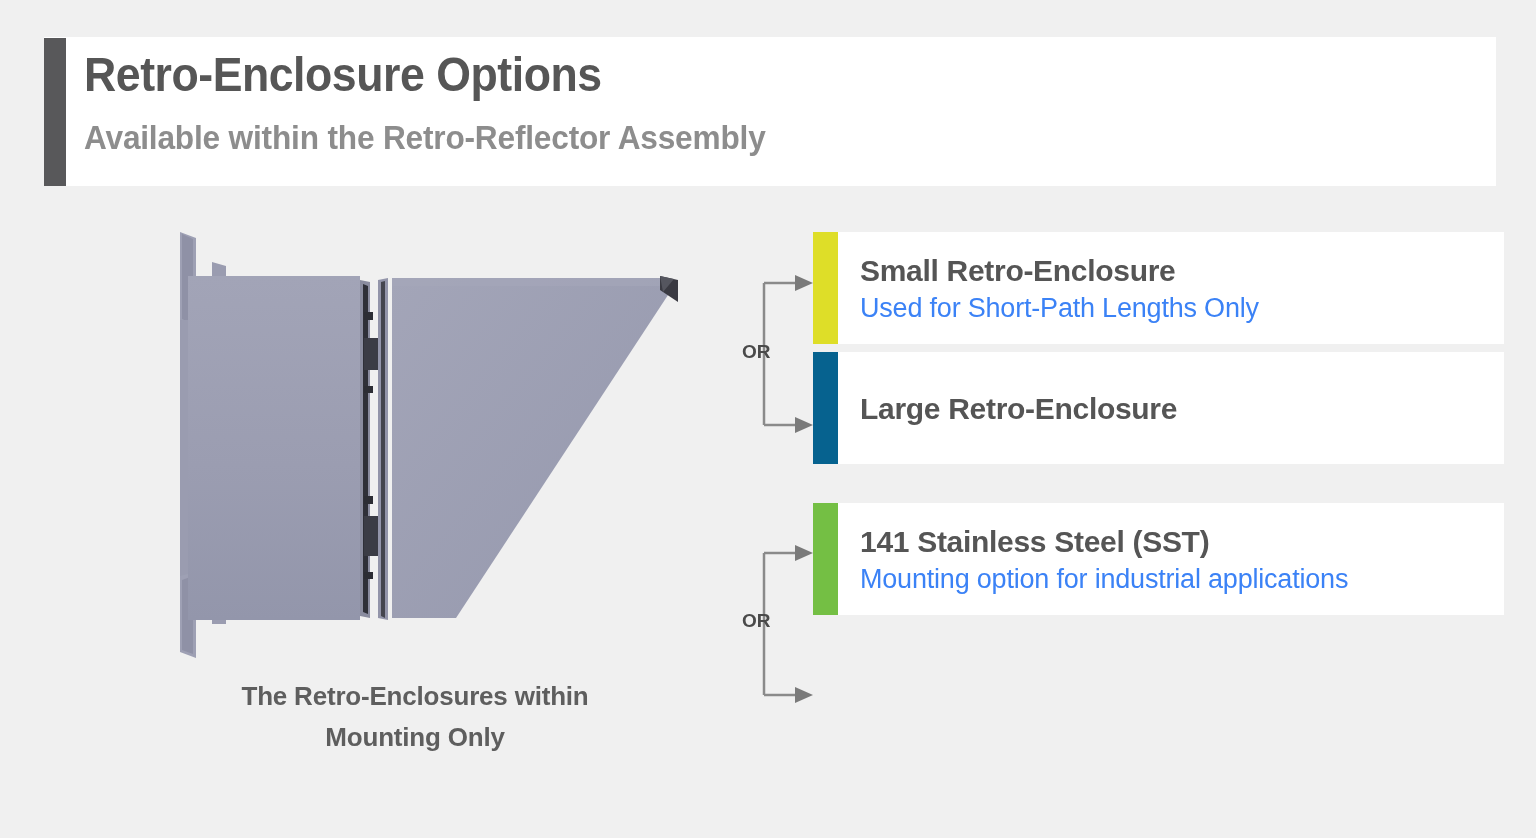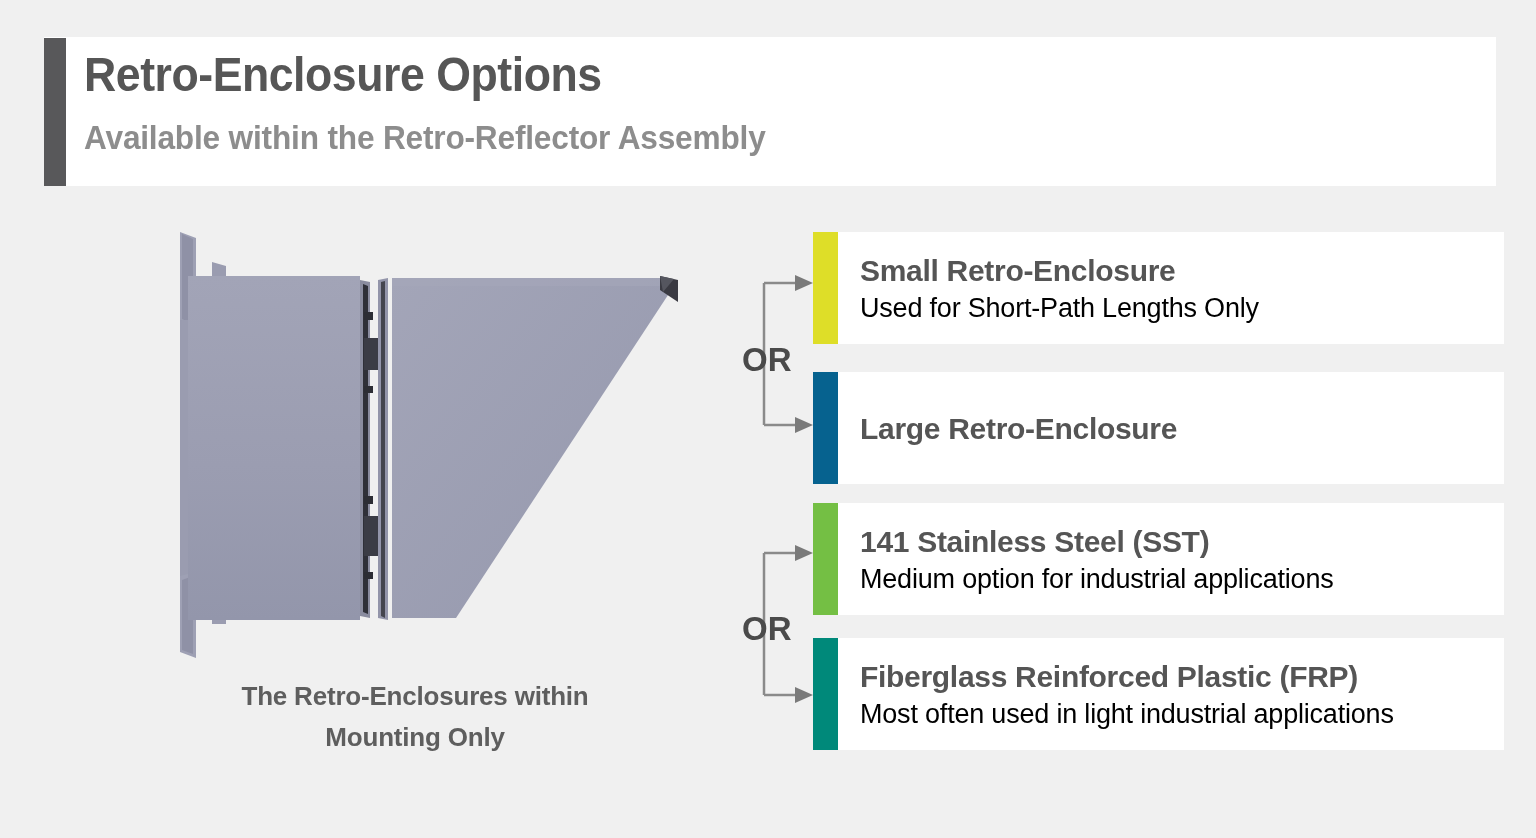--- a/index.html
+++ b/index.html
@@ -63,37 +63,37 @@
     flex:1 1 auto;
     padding-left:22px;
     display:flex;flex-direction:column;justify-content:center;
   }
   .card-title{
     font-size:30px;font-weight:bold;color:#555555;
     line-height:37px;letter-spacing:-0.3px;
     white-space:nowrap;
   }
   .card-desc{
-    font-size:27px;font-weight:normal;color:#000000;
+    font-size:27px;font-weight:normal;color:#3b82f6;
     line-height:34px;letter-spacing:-0.2px;
     white-space:nowrap;
     margin-top:2px;
   }
 
   #card-0{top:232px;}
-  #card-1{top:372px;}
+  #card-1{top:352px;}
   #card-2{top:503px;}
   #card-3{top:638px;}
 
   
   .connector{position:absolute;}
   .conn-svg{display:block;}
   .or-label{
     position:absolute;
-    font-size:33px;font-weight:bold;color:#4a4a4a;
+    font-size:19px;font-weight:bold;color:#4a4a4a;
     letter-spacing:0px;
   }
   #conn-0{left:755px;top:275px;}
   #conn-1{left:755px;top:545px;}
   #or-0{left:742px;top:341px;}
   #or-1{left:742px;top:610px;}
 </style>
 </head>
 <body style="background: rgb(240, 240, 240);">
 
@@ -192,25 +192,18 @@
     <div class="card-accent" style="background: rgb(6, 98, 143);"></div>
     <div class="card-body">
       <div class="card-title">Large Retro-Enclosure</div>
     </div>
   </div>
 
   <div class="card" id="card-2">
     <div class="card-accent" style="background: rgb(116, 191, 68);"></div>
     <div class="card-body">
       <div class="card-title">141 Stainless Steel (SST)</div>
-      <div class="card-desc">Medium option for industrial applications</div>
+      <div class="card-desc">Mounting option for industrial applications</div>
     </div>
   </div>
 
-  <div class="card" id="card-3">
-    <div class="card-accent" style="background: rgb(0, 137, 122);"></div>
-    <div class="card-body">
-      <div class="card-title">Fiberglass Reinforced Plastic (FRP)</div>
-      <div class="card-desc">Most often used in light industrial applications</div>
-    </div>
-  </div>
 
 </div>
 
 </body></html>

